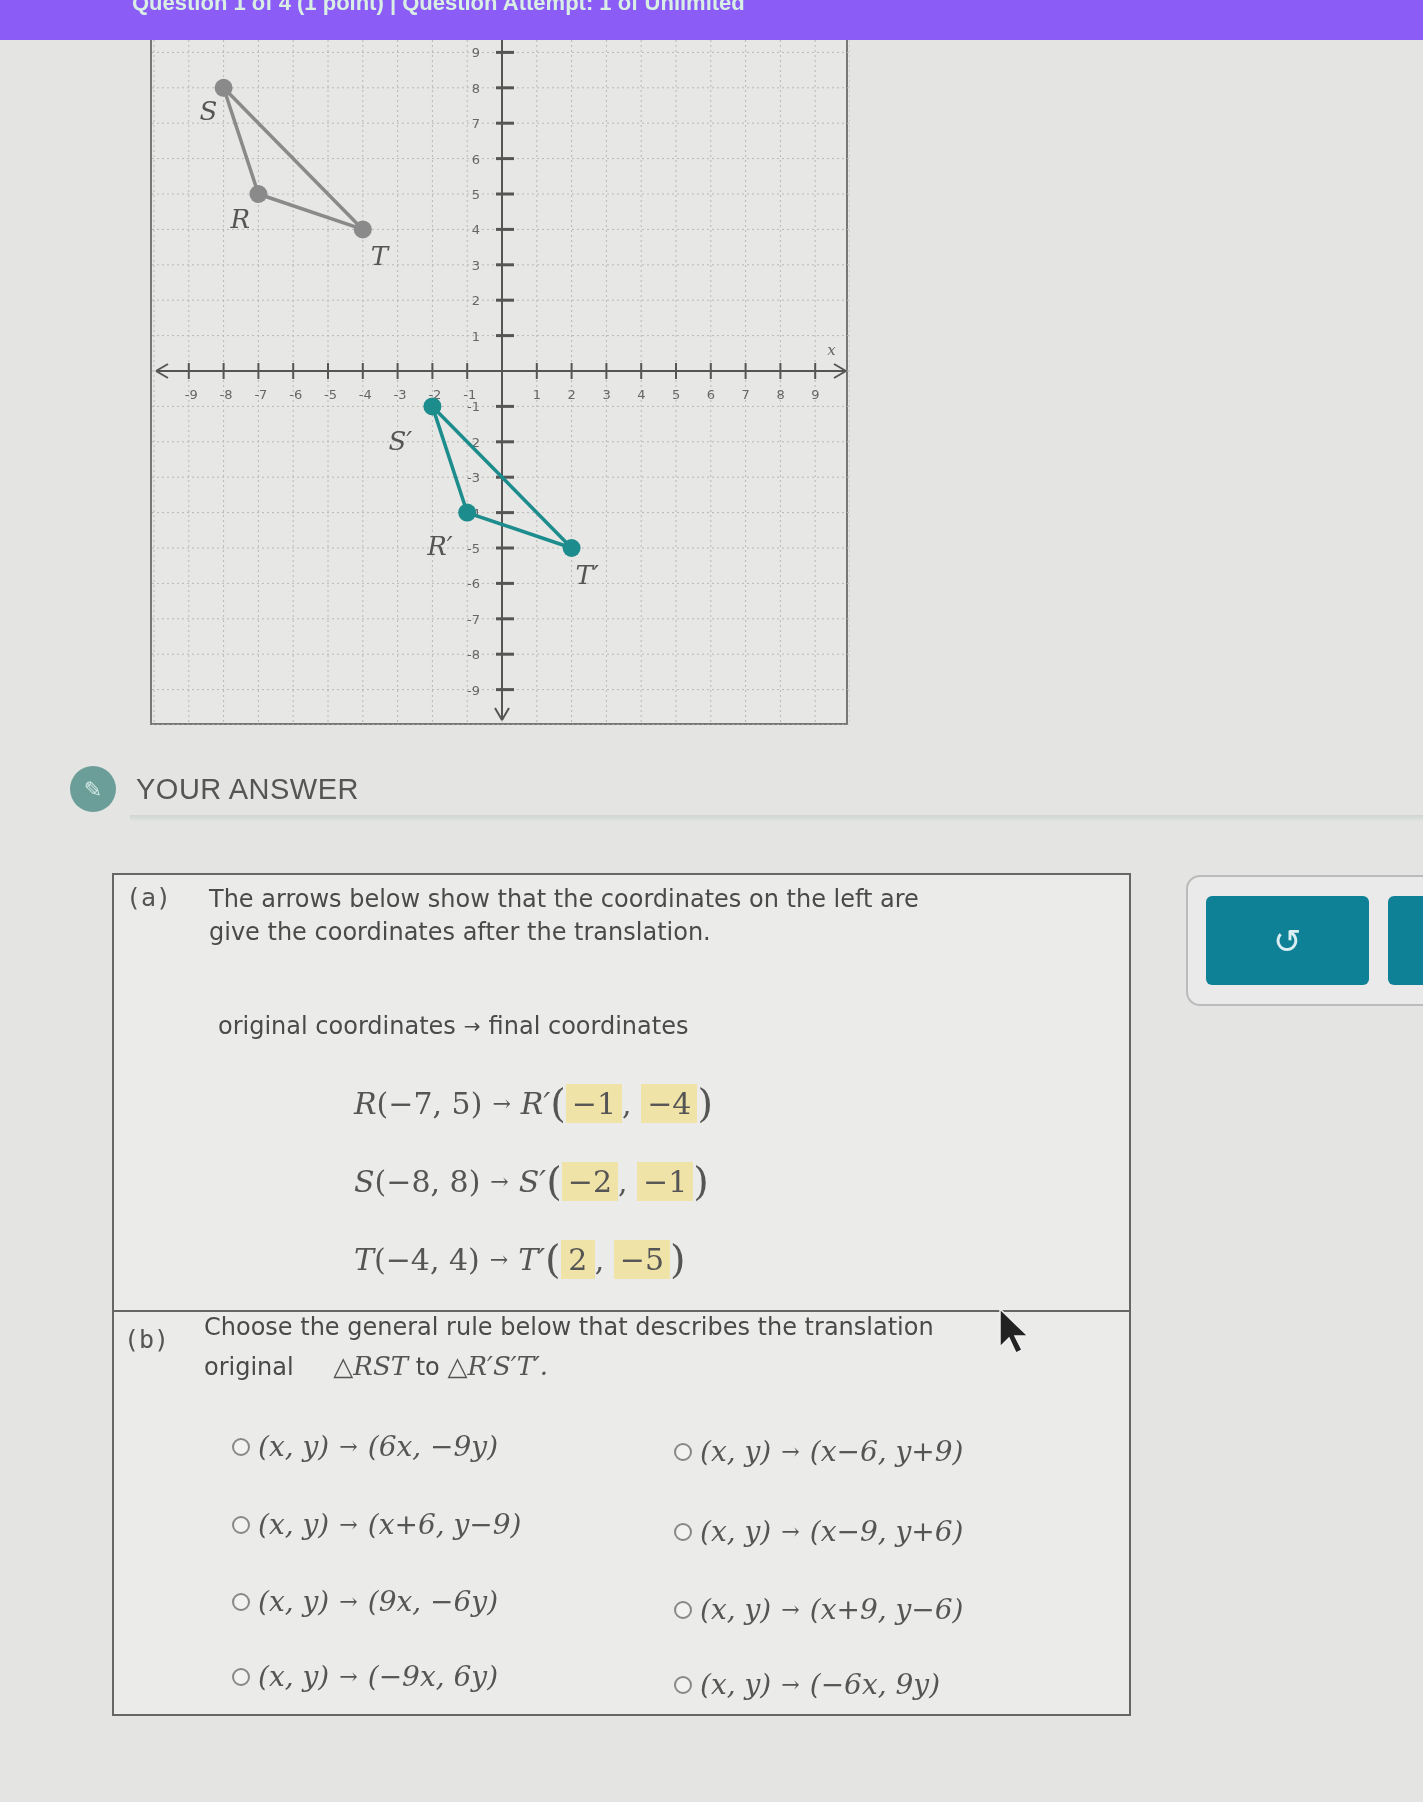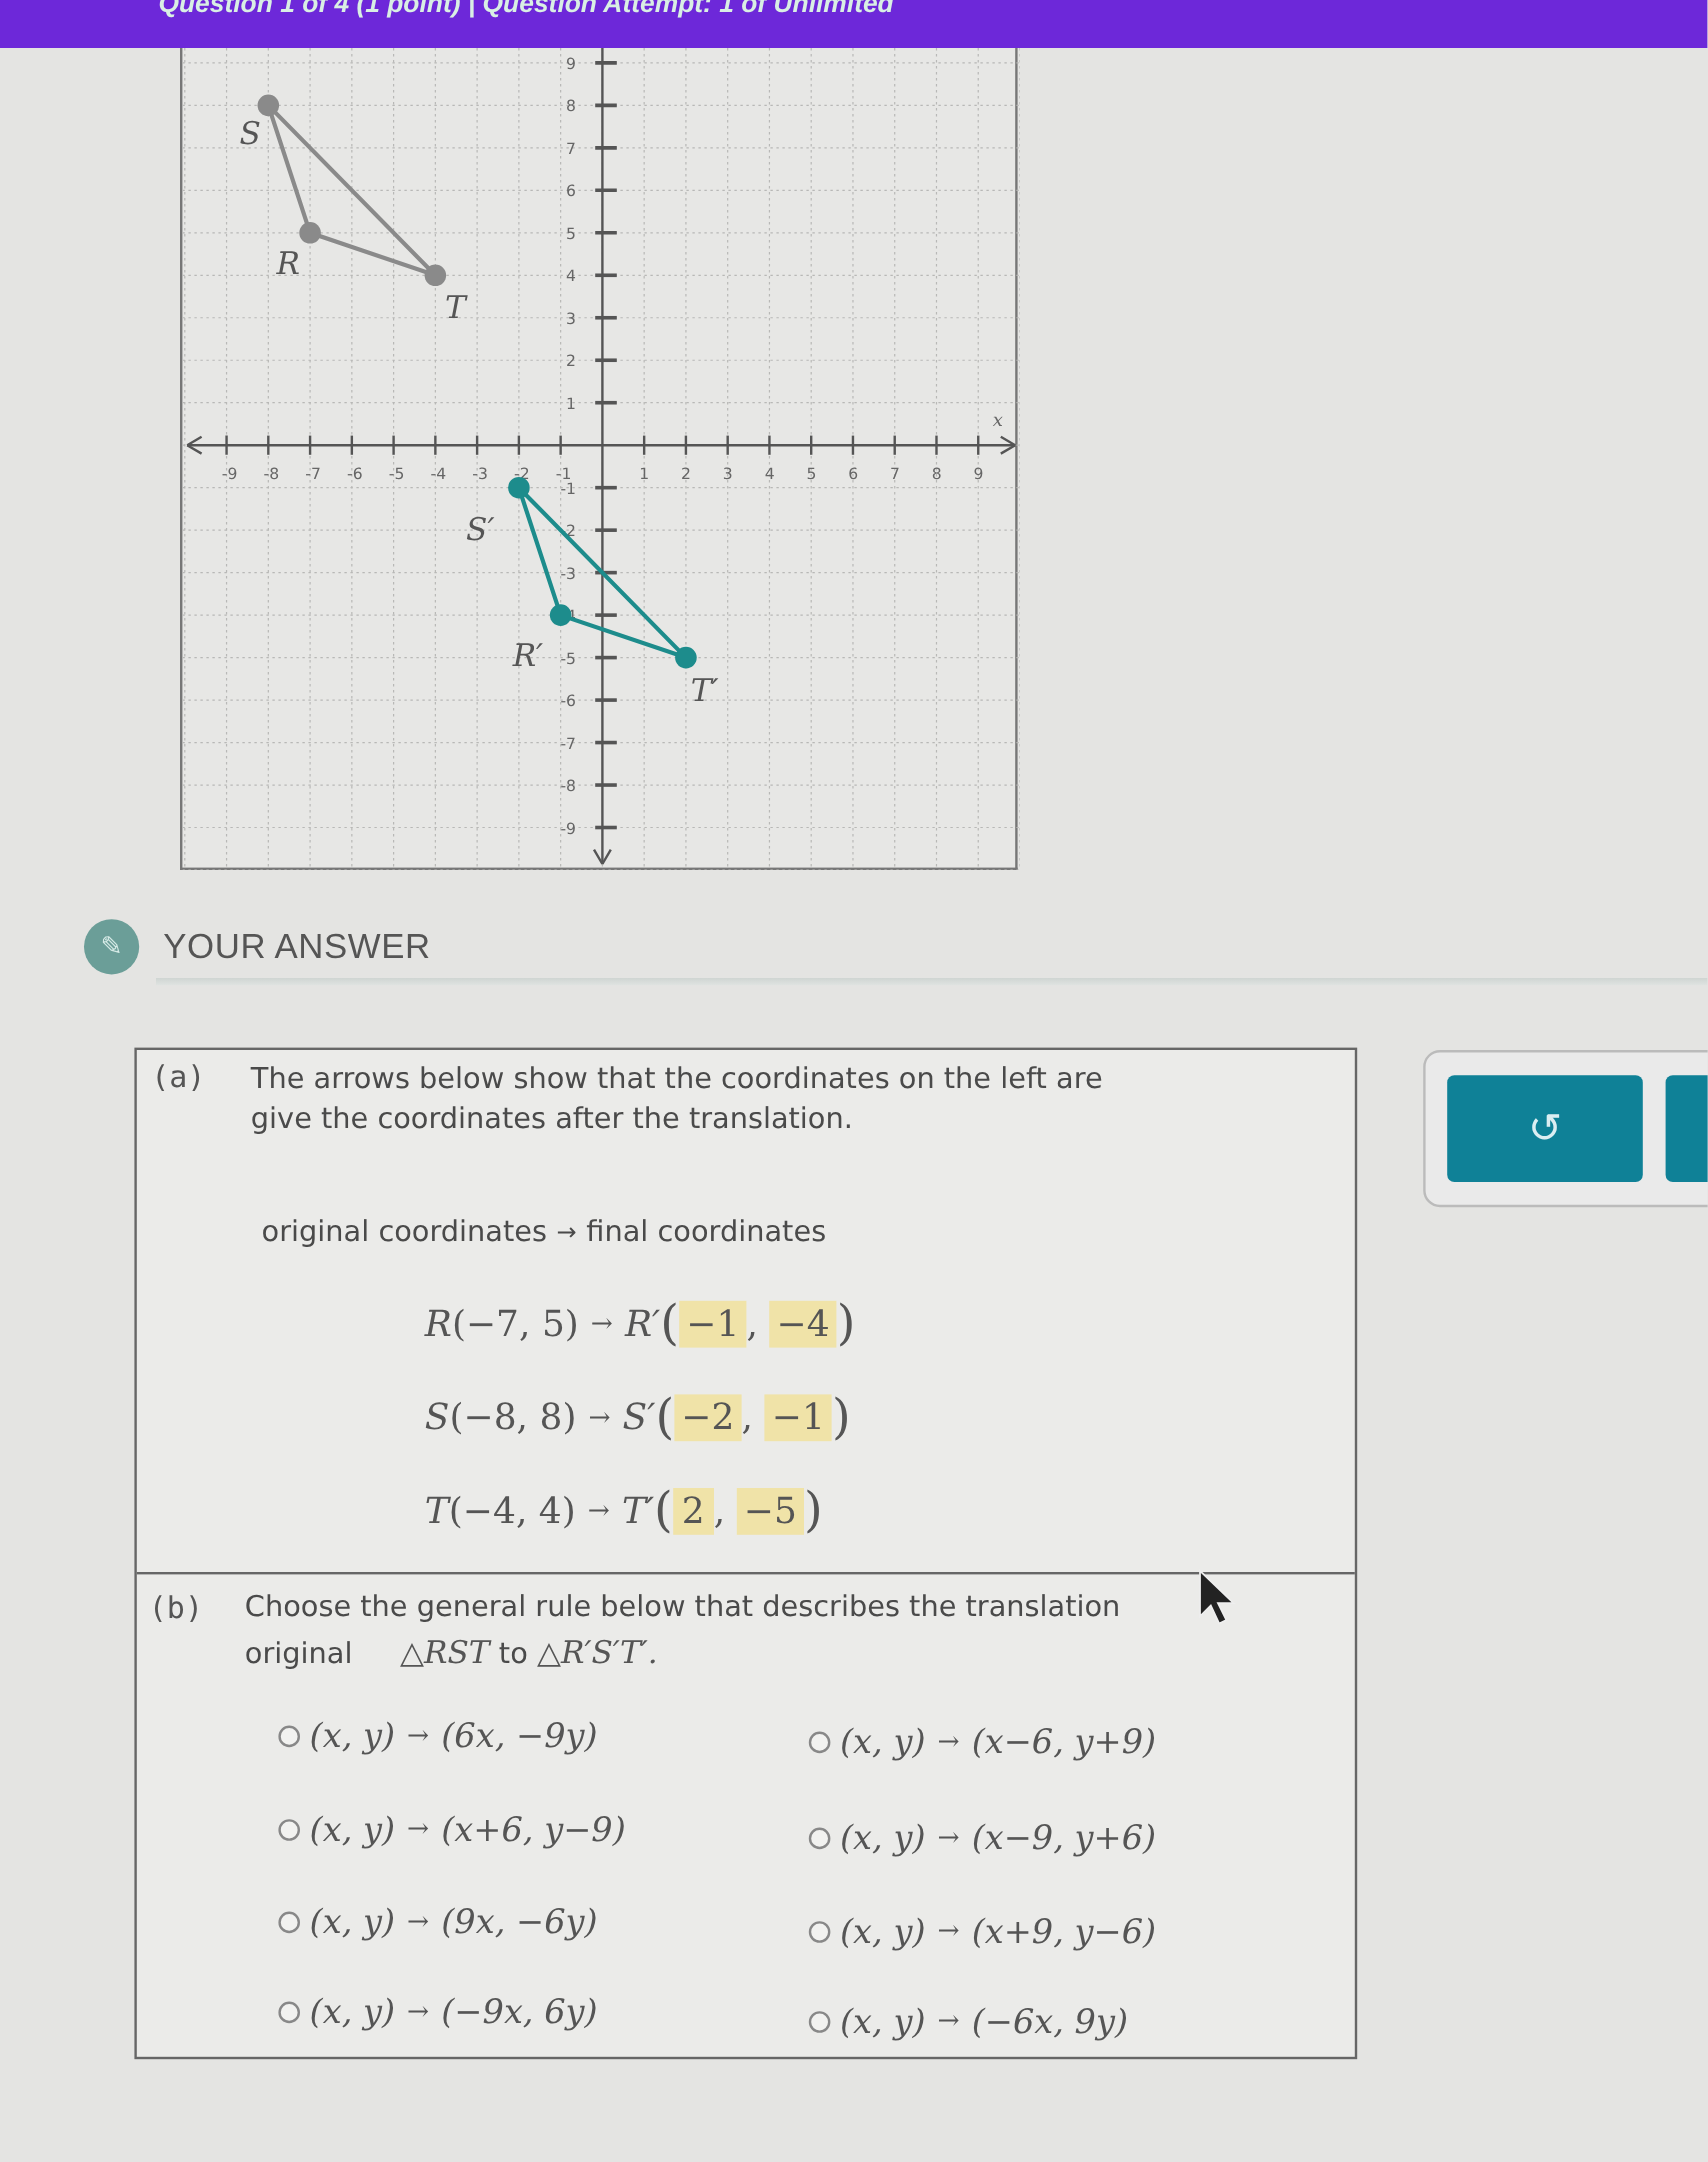--- a/index.html
+++ b/index.html
@@ -5,22 +5,21 @@
   html, body { margin:0; padding:0; }
   body {
     width:1423px; height:1802px; overflow:hidden;
     background:#e4e4e2;
     font-family:"DejaVu Sans", sans-serif;
     color:#444;
     position:relative;
   }
   .topbar {
     position:absolute; left:0; top:0; width:1423px; height:40px;
-    background:#6d28d9;
-    font-style:italic;
+    background:#8b5cf6;
   }
   .topbar-text {
     position:absolute; left:132px; top:-10px;
     color:#d9efe4; font-family:"Liberation Sans", sans-serif; font-weight:bold;
     font-size:22px; white-space:nowrap;
   }
   .graph {
     position:absolute; left:150px; top:40px; width:698px; height:685px;
     border:2px solid #777; border-top:none; box-sizing:border-box;
     background:#e7e7e5;
@@ -288,21 +287,21 @@
     <span class="paren">(</span>
     <span class="blank">2</span>
     <span>,&nbsp;</span>
     <span class="blank">−5</span>
     <span class="paren">)</span>
   </div>
 
   <div class="part-sep"></div>
 
   <div class="part-letter" style="left:10px; top:450px;">(b)</div>
-  <div class="prompt" style="left:90px; top:448px;">
+  <div class="prompt" style="left:90px; top:436px;">
     <div>Choose the general rule below that describes the translation</div>
     <div style="margin-top:6px;">
       <span>original </span><i class="math" style="font-size:26px;margin-left:32px;">△RST</i><span> to </span><i class="math" style="font-size:26px;">△R′S′T′.</i>
     </div>
   </div>
 
   <div class="option" style="left:118px; top:555px;">
     <span class="radio"></span>
     <i>(x, y)</i>
     <span class="arrow">→</span>

